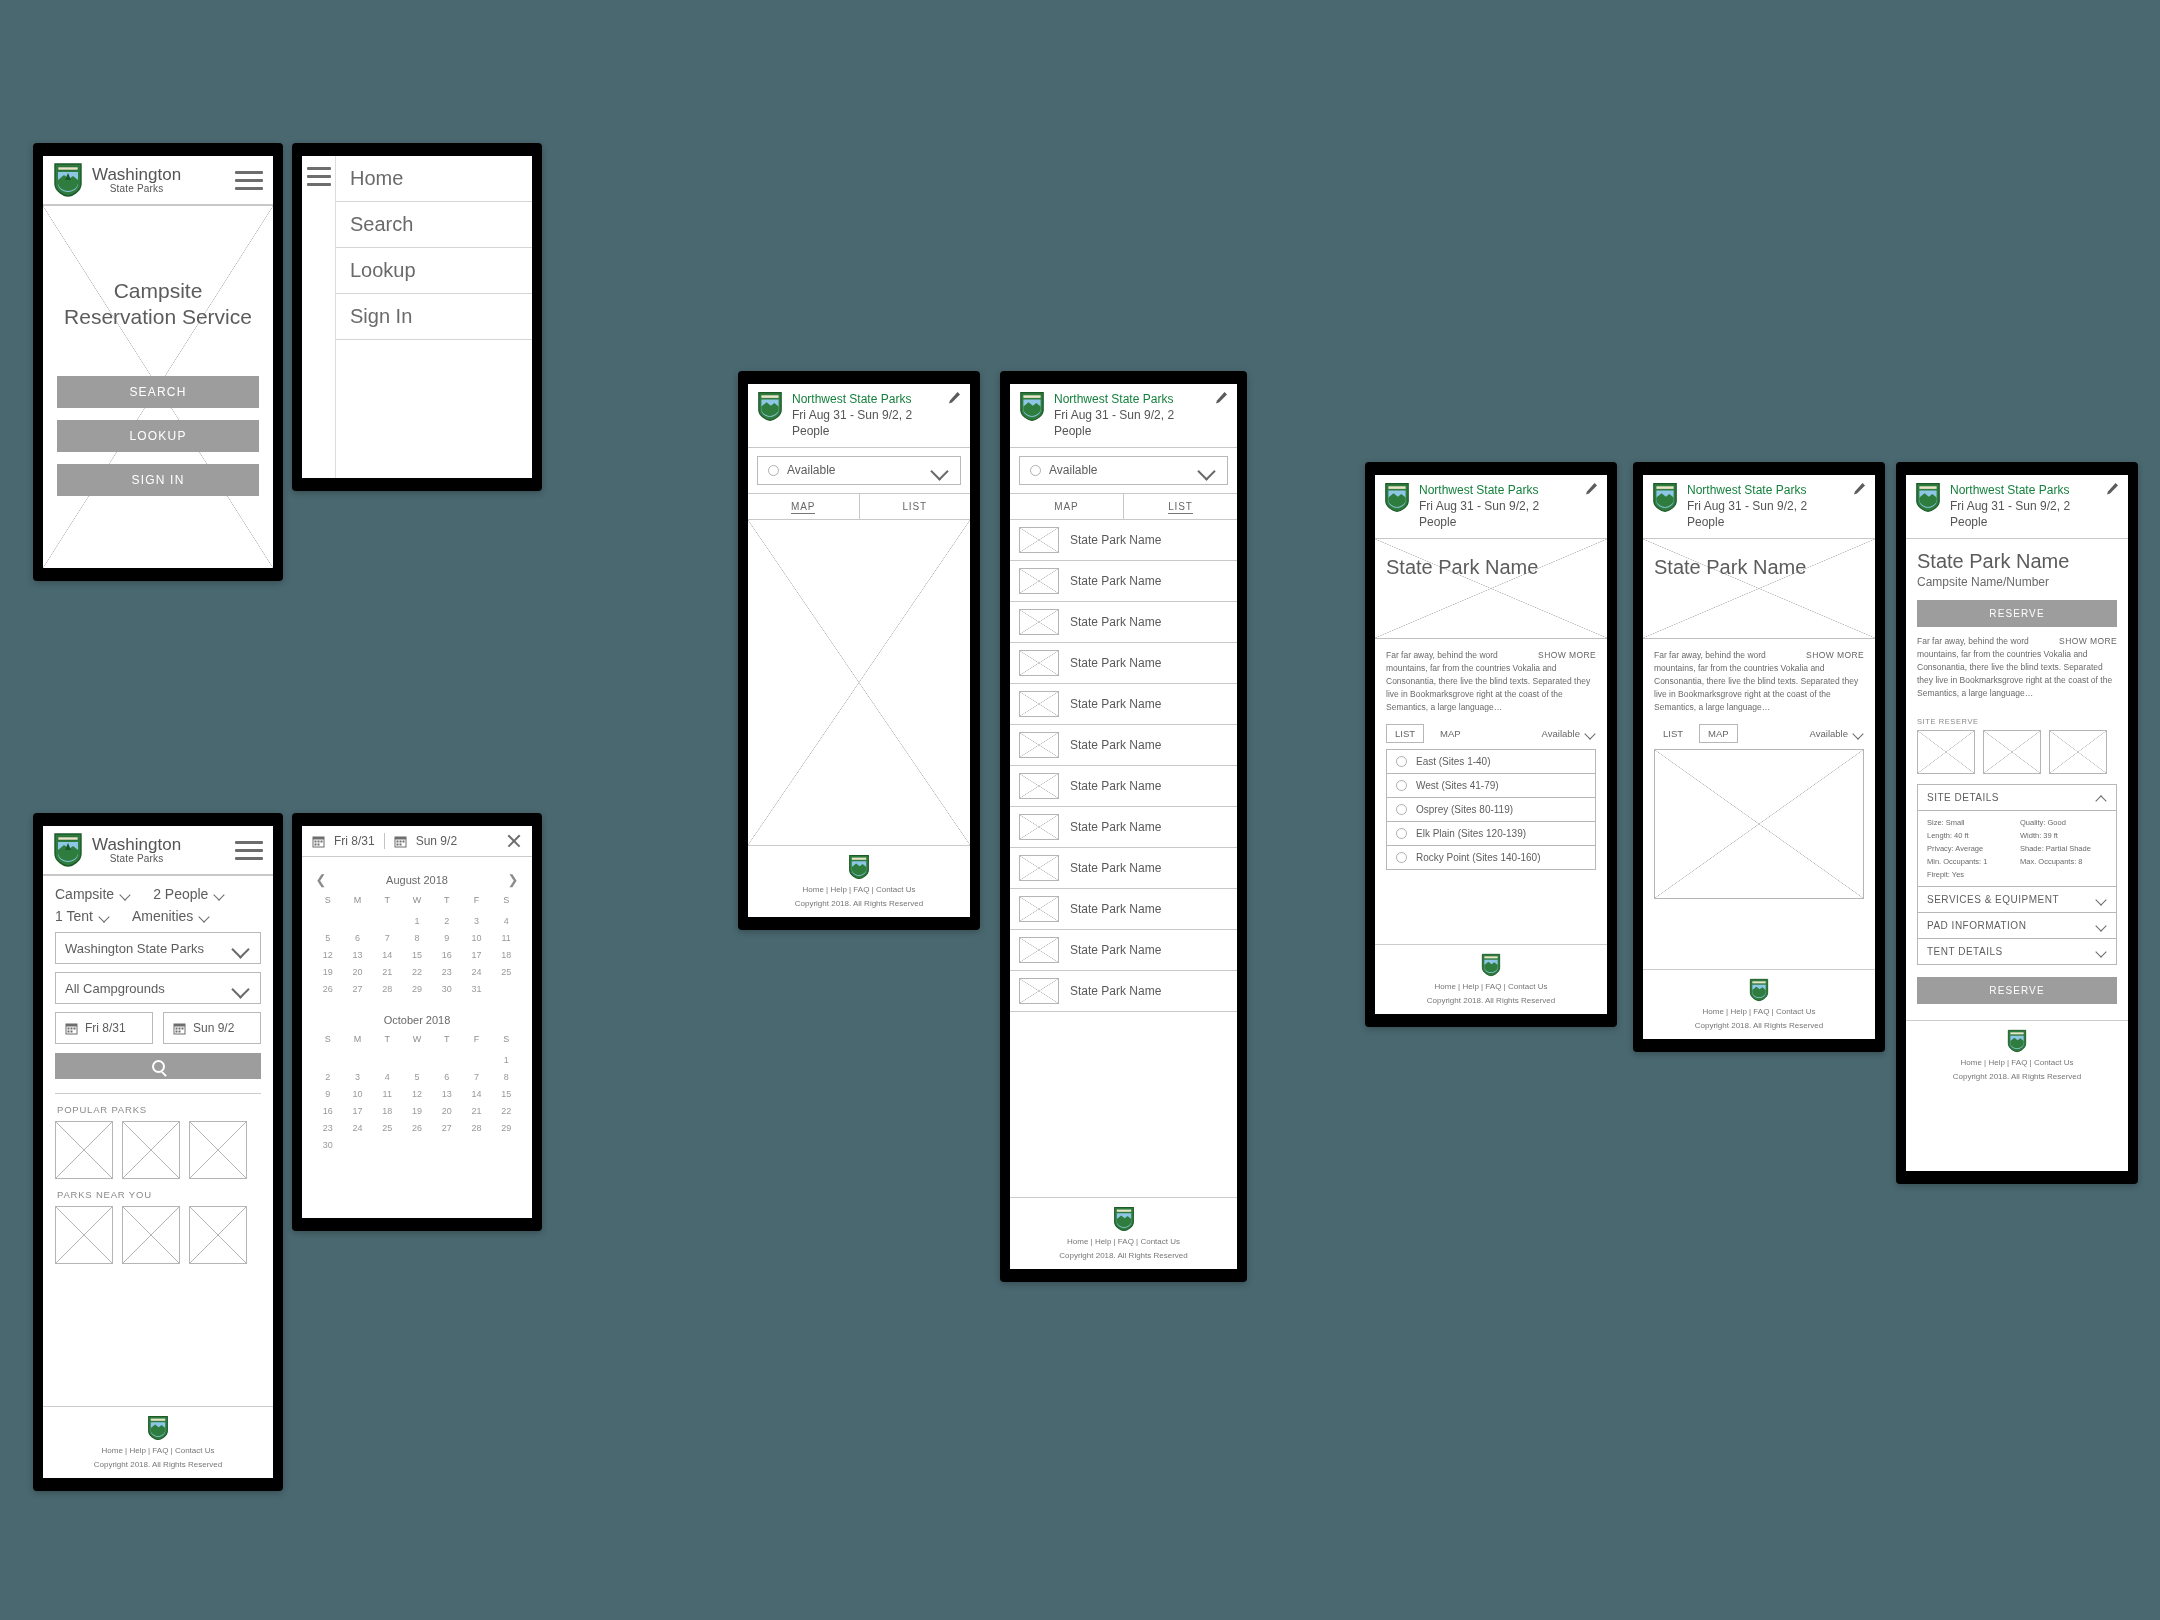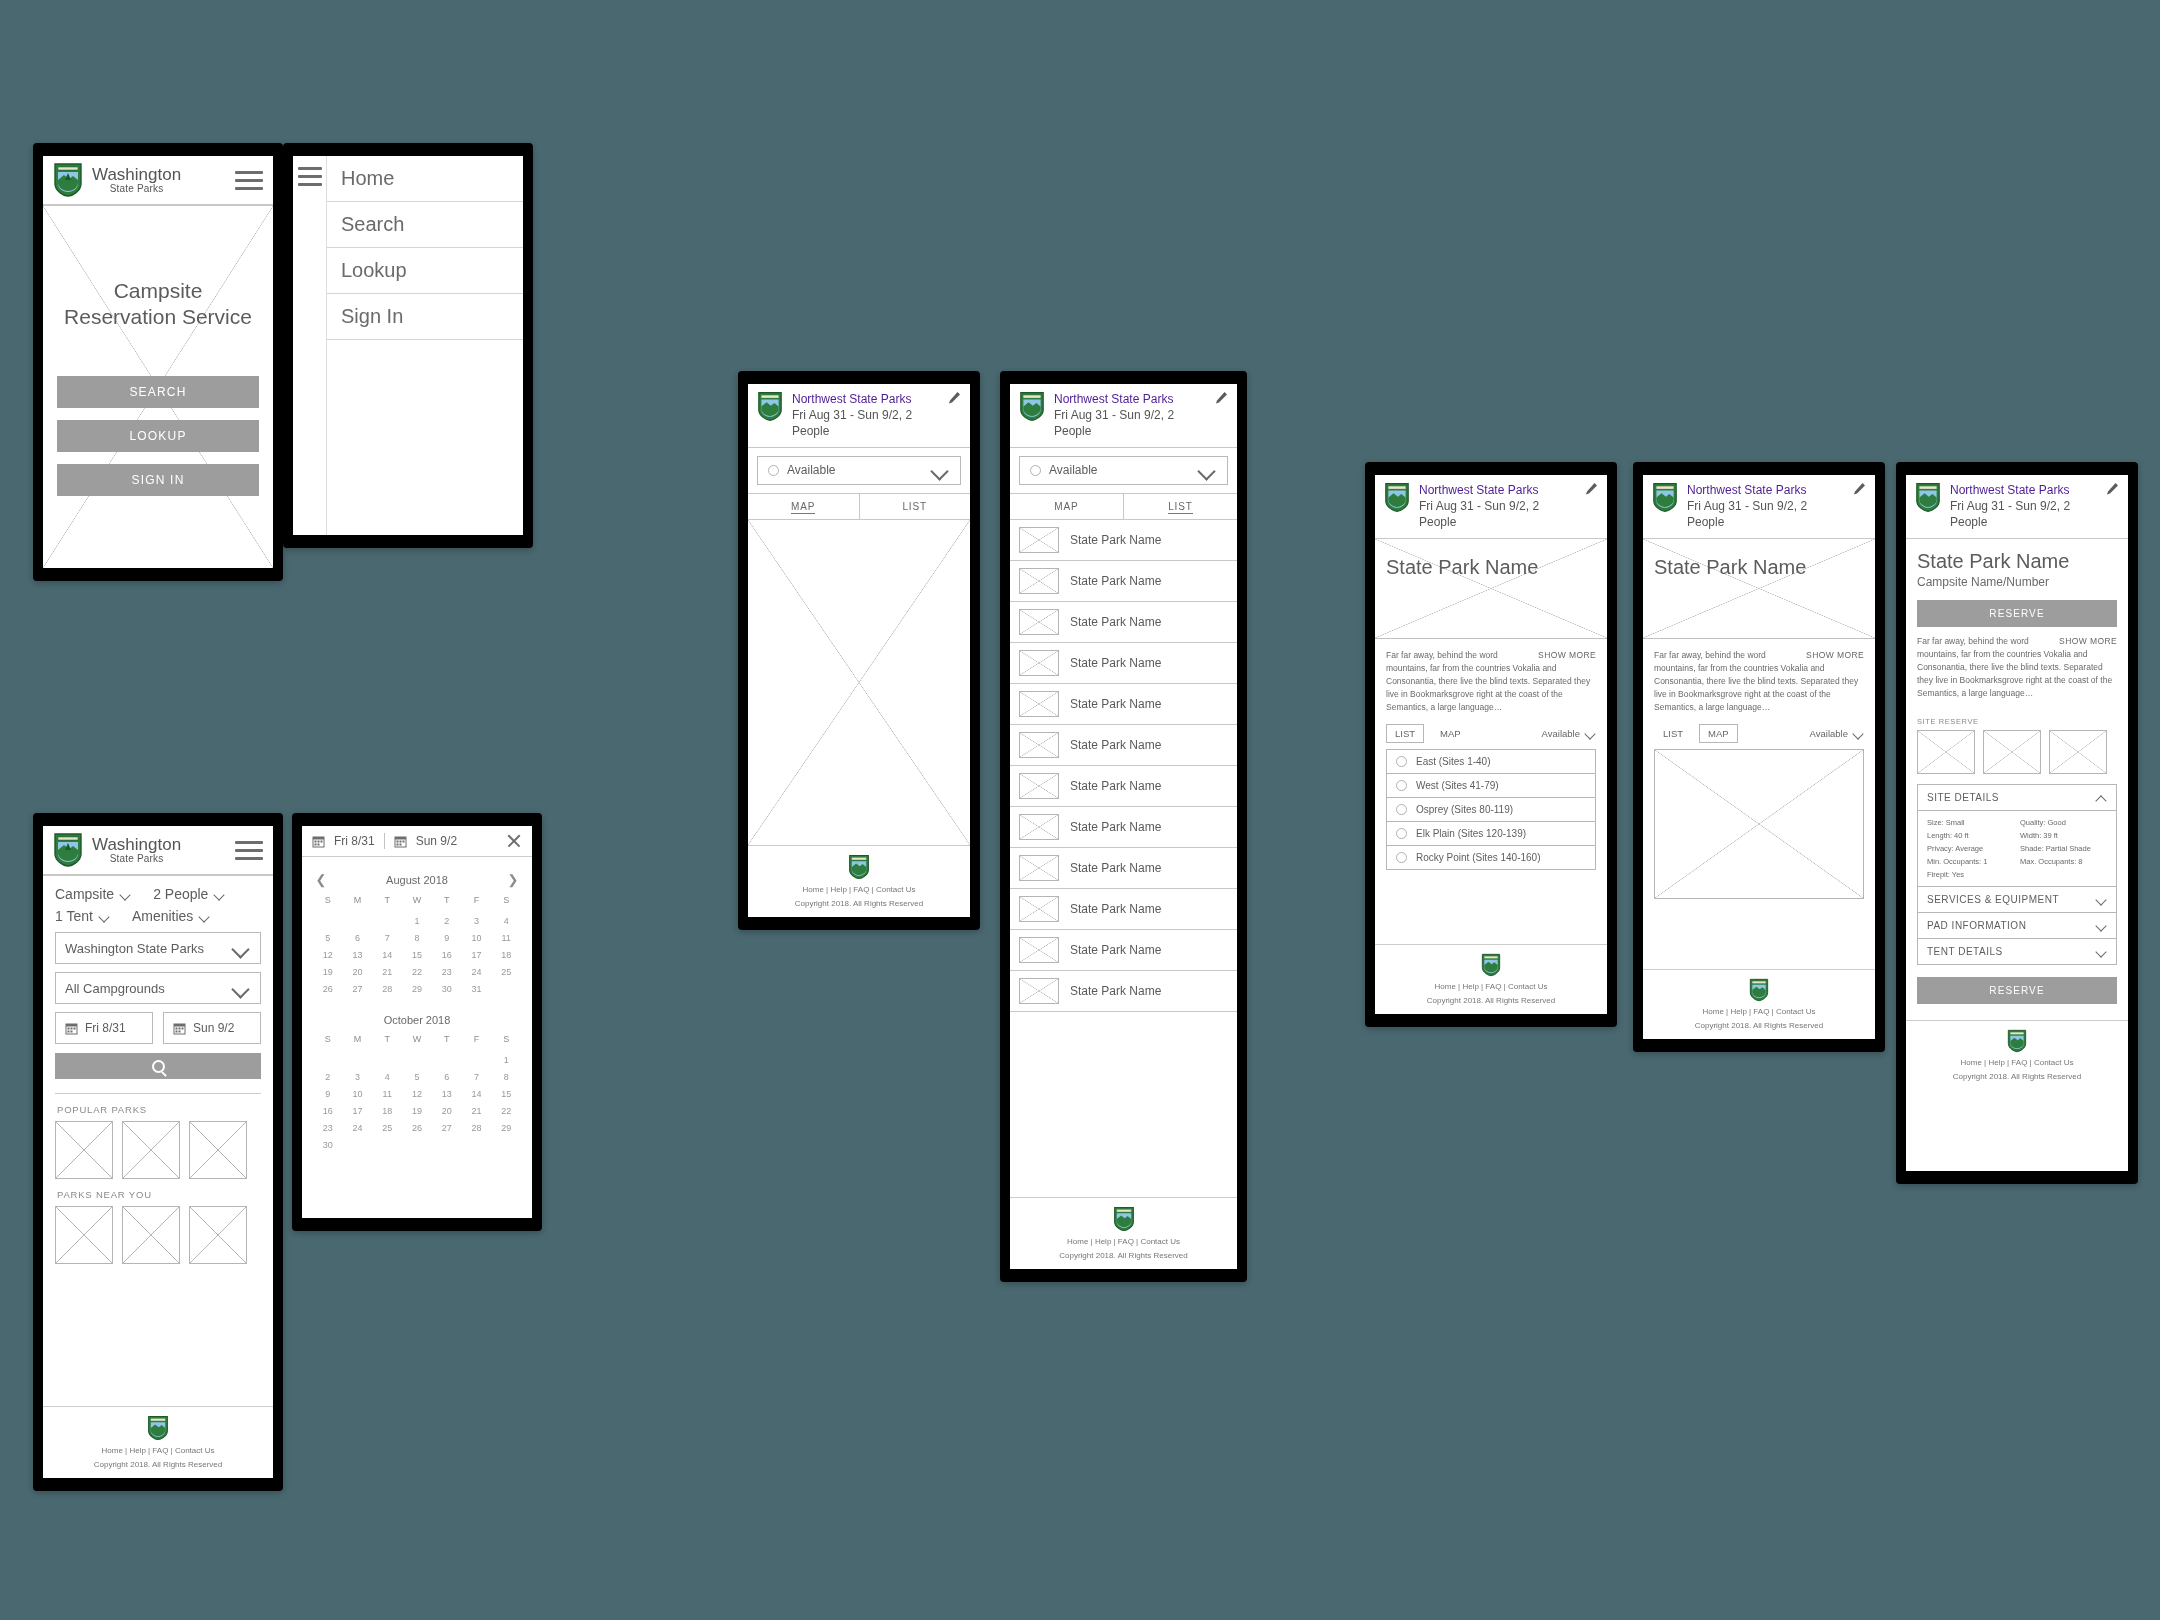--- a/index.html
+++ b/index.html
@@ -126,21 +126,21 @@
   .cal-x::after  { transform: rotate(-45deg); }
   .cal-body { padding: 9px 11px; }
   .cal-head { display: flex; align-items: center; justify-content: space-between; font-size: 11px; color: #6a6a6a; margin: 6px 0 8px; }
   .arw { font-size: 13px; color: #8b8b8b; width: 16px; text-align: center; }
   .cal-grid { display: grid; grid-template-columns: repeat(7, 1fr); row-gap: 7px; text-align: center; font-size: 9px; color: #999; }
   .cal-grid .dow { color: #8e8e8e; padding-bottom: 4px; }
   .cal-month2 { margin-top: 20px; }
 
   
   .res-head { display: flex; align-items: flex-start; gap: 9px; padding: 7px 9px; border-bottom: 1px solid #c8c8c8; }
-  .res-head .t1 { font-size: 12px; color: #4c1d95; line-height: 1.35; }
+  .res-head .t1 { font-size: 12px; color: #15803d; line-height: 1.35; }
   .res-head .t2 { font-size: 12px; color: #555; line-height: 1.35; }
   .pencil { margin-left: auto; width: 14px; height: 14px; flex: 0 0 auto; }
   .filter-wrap { padding: 8px 9px; border-bottom: 1px solid #c8c8c8; }
   .filter-box { border: 1px solid #b9b9b9; height: 29px; display: flex; align-items: center; gap: 8px; padding: 0 10px; font-size: 12px; color: #5d5d5d; }
   .radio { width: 11px; height: 11px; border: 1.4px solid #b0b0b0; border-radius: 50%; flex: 0 0 auto; }
   .filter-box .chev { margin-left: auto; }
   .tabs { display: flex; border-bottom: 1px solid #c8c8c8; }
   .tab { flex: 1; text-align: center; font-size: 10px; letter-spacing: .9px; color: #666; padding: 7px 0; }
   .tab + .tab { border-left: 1px solid #c8c8c8; }
   .tab.active span { border-bottom: 1px solid #777; padding-bottom: 1px; }
@@ -212,21 +212,21 @@
       </div>
       <div class="hero-btns">
         <button class="btn-grey">SEARCH</button>
         <button class="btn-grey">LOOKUP</button>
         <button class="btn-grey">SIGN IN</button>
       </div>
     </div>
   </div>
 </div>
 
-<div class="phone" style="left:283px; top:143px; width:250px; height:405px;">
+<div class="phone" style="left:292px; top:143px; width:250px; height:348px;">
   <div class="screen">
     <div class="drawer-under">
       <div class="appbar" style="visibility:hidden">
           <span class="brand"></span>
         </div>
       <div class="hero xbox xnoborder" style="height:370px">
         <div class="hero-title" style="margin-right:140px;">ice</div>
         <div class="hero-btns" style="width:60px">
           <div class="btn-grey">&nbsp;</div>
           <div class="btn-grey">&nbsp;</div>

